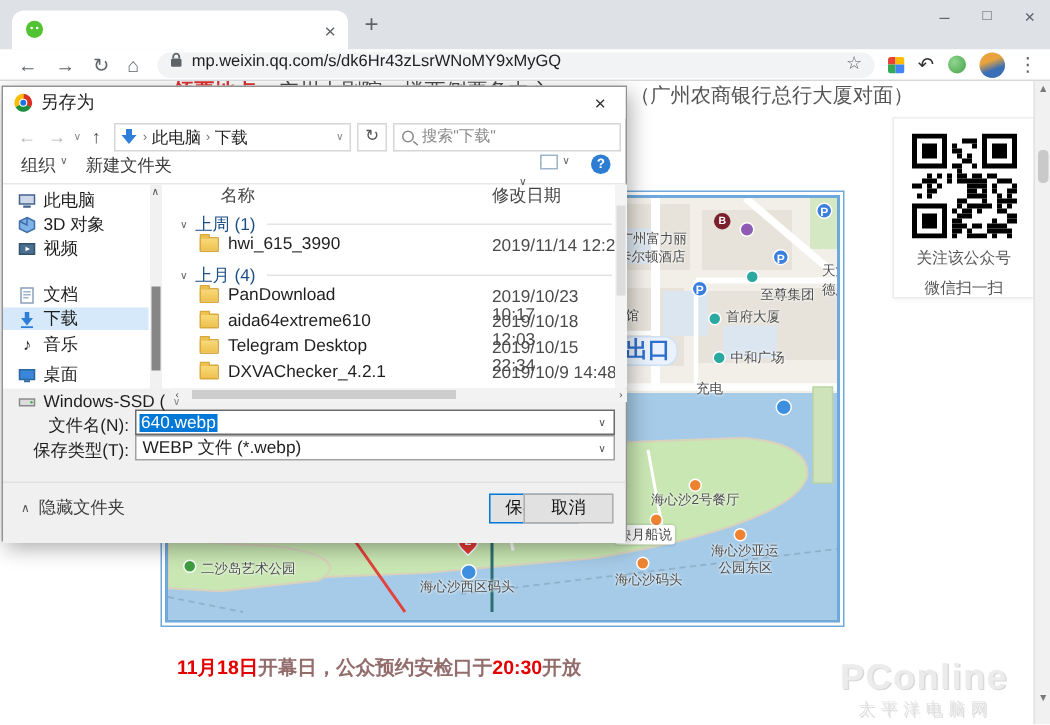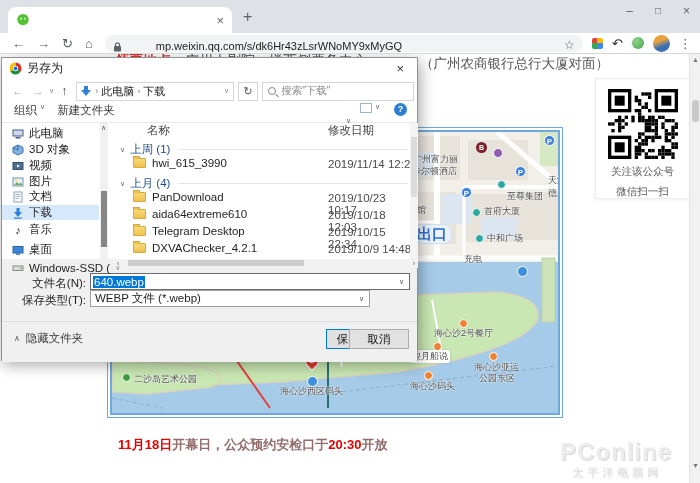--- a/index.html
+++ b/index.html
@@ -9,21 +9,21 @@
 
   
   .tabbar { position:absolute; left:0; top:0; width:700px; height:33px; background:#dee1e6; z-index:30; }
   .tab { position:absolute; left:8px; top:7px; width:224px; height:26px; background:#fff; border-radius:8px 8px 0 0; display:flex; align-items:center; padding:0 8px; }
   .tab-title { font-size:11.5px; color:#3c4043; white-space:nowrap; overflow:hidden; max-width:160px; margin-left:7px; }
   .tab-close { margin-left:auto; font-size:13px; color:#5f6368; line-height:1; }
   .newtab { position:absolute; left:243px; top:8px; font-size:16px; color:#5f6368; }
   .wincontrols { position:absolute; right:10px; top:4px; display:flex; gap:22px; color:#5f6368; font-size:12px; }
   .toolbar { position:absolute; left:0; top:33px; width:700px; height:21px; background:#fff; border-bottom:1px solid #d6d9dc; z-index:30; display:flex; align-items:center; }
   .navic { color:#5f6368; font-size:13px; line-height:1; margin-left:12px; }
-  .urlbar { margin-left:12px; width:478px; height:17px; background:#f1f3f4; border-radius:9px; display:flex; align-items:flex-end; padding:0 8px;gap:28px; }
+  .urlbar { margin-left:12px; width:478px; height:17px; background:#f1f3f4; border-radius:9px; display:flex; align-items:flex-start; padding:0 8px; }
   .url { font-size:11px; color:#202124; margin-left:6px; white-space:nowrap; overflow:hidden; flex:1; }
   .star { color:#5f6368; font-size:12px; }
   .extic { margin-left:9px; }
   .chip4 { width:11px; height:11px; border-radius:2px; overflow:hidden; display:grid; grid-template-columns:1fr 1fr; }
   .chip4 i { display:block; }
   .greenball { width:12px; height:12px; border-radius:50%; background:radial-gradient(circle at 35% 35%, #8fd48f, #47a247); }
   .avatar { width:17px; height:17px; border-radius:50%; background:linear-gradient(160deg,#e8a33d 35%,#3b6fb5 65%); margin-left:9px; }
   .kebab { color:#5f6368; font-size:13px; margin-left:9px; margin-right:4px; }
 
   
@@ -103,21 +103,21 @@
   .lvscroll { position:absolute; left:408px; top:65px; width:8px; height:136px; background:#f4f4f4; }
   .lvscroll .th { position:absolute; left:1px; top:14px; width:6px; height:60px; background:#dcdcdc; }
   .hscroll { position:absolute; left:112px; top:201px; width:304px; height:9px; background:#f2f2f2; }
   .hscroll .th { position:absolute; left:14px; top:1px; width:176px; height:6px; background:#cdcdcd; }
   .hscroll .a { position:absolute; top:0; font-size:7px; color:#555; line-height:9px; }
 
   .dfooter { position:absolute; left:0; top:201px; width:100%; height:103px; background:#f0f0f0; }
   .flabel { position:absolute; font-size:11.5px; color:#1e1e1e; text-align:right; width:80px; }
   .fninput { position:absolute; left:88px; top:14px; width:320px; height:17px; background:#fff; border:1px solid #6a6a6a; display:flex; align-items:center; padding-left:2px; font-size:11.5px; }
   .selblue { background:#0078d7; color:#fff; padding:0 1px; }
-  .combo { position:absolute; left:88px; top:31px; width:280px; height:17px; background:#fff; border:1px solid #a0a0a0; display:flex; align-items:center; padding-left:4px; font-size:11.5px; }
+  .combo { position:absolute; left:88px; top:31px; width:320px; height:17px; background:#fff; border:1px solid #a0a0a0; display:flex; align-items:center; padding-left:4px; font-size:11.5px; }
   .combochv { margin-left:auto; font-size:7px; color:#555; padding-right:5px; }
   .btn { position:absolute; top:70px; width:60px; height:20px; background:#e1e1e1; border:1px solid #adadad; text-align:center; line-height:18px; font-size:11.5px; color:#111; }
   .btn.primary { border-color:#0078d7;margin-left:44px; }
   .hidefold { position:absolute; left:12px; top:72px; font-size:11.5px; color:#3d3d3d; display:flex; align-items:center; }
   .hidefold .ch { font-size:8px; color:#555; margin-right:6px; }
   .sideicon { width:12px; height:12px; flex:none; }
 </style>
 </head>
 <body>
 
@@ -397,28 +397,20 @@
         </svg>
       <span class="lb">3D 对象</span>
     </div>
     <div class="sitem" style="top:100px">
       <svg class="sideicon" viewBox="0 0 12 12">
           <rect x="1" y="2.5" width="10" height="7" fill="#4a6f8f" stroke="#33516b"></rect>
           <path d="M5 4.5 L8 6 L5 7.5 Z" fill="#fff"></path>
         </svg>
       <span class="lb">视频</span>
     </div>
-    <div class="sitem" style="top:116px">
-      <svg class="sideicon" viewBox="0 0 12 12">
-          <rect x="1" y="2" width="10" height="8" fill="#eaf2fa" stroke="#7591ad"></rect>
-          <circle cx="4" cy="4.5" r="1" fill="#f4c542"></circle>
-          <path d="M2 9 L5 6 L7 8 L9 6.5 L10.5 9 Z" fill="#6fae5f"></path>
-        </svg>
-      <span class="lb">图片</span>
-    </div>
     <div class="sitem" style="top:131px">
       <svg class="sideicon" viewBox="0 0 12 12">
           <rect x="2" y="1" width="8" height="10" fill="#fff" stroke="#8aa0b8"></rect>
           <path d="M3.5 3.5 H8.5 M3.5 5.5 H8.5 M3.5 7.5 H7" stroke="#9db6cc"></path>
         </svg>
       <span class="lb">文档</span>
     </div>
     <div class="sitem sel" style="top:147px">
       <svg class="sideicon" viewBox="0 0 12 12">
           <path d="M4.5 1 H7.5 V5 H10 L6 10 L2 5 H4.5 Z" fill="#2f7fd6"></path>

